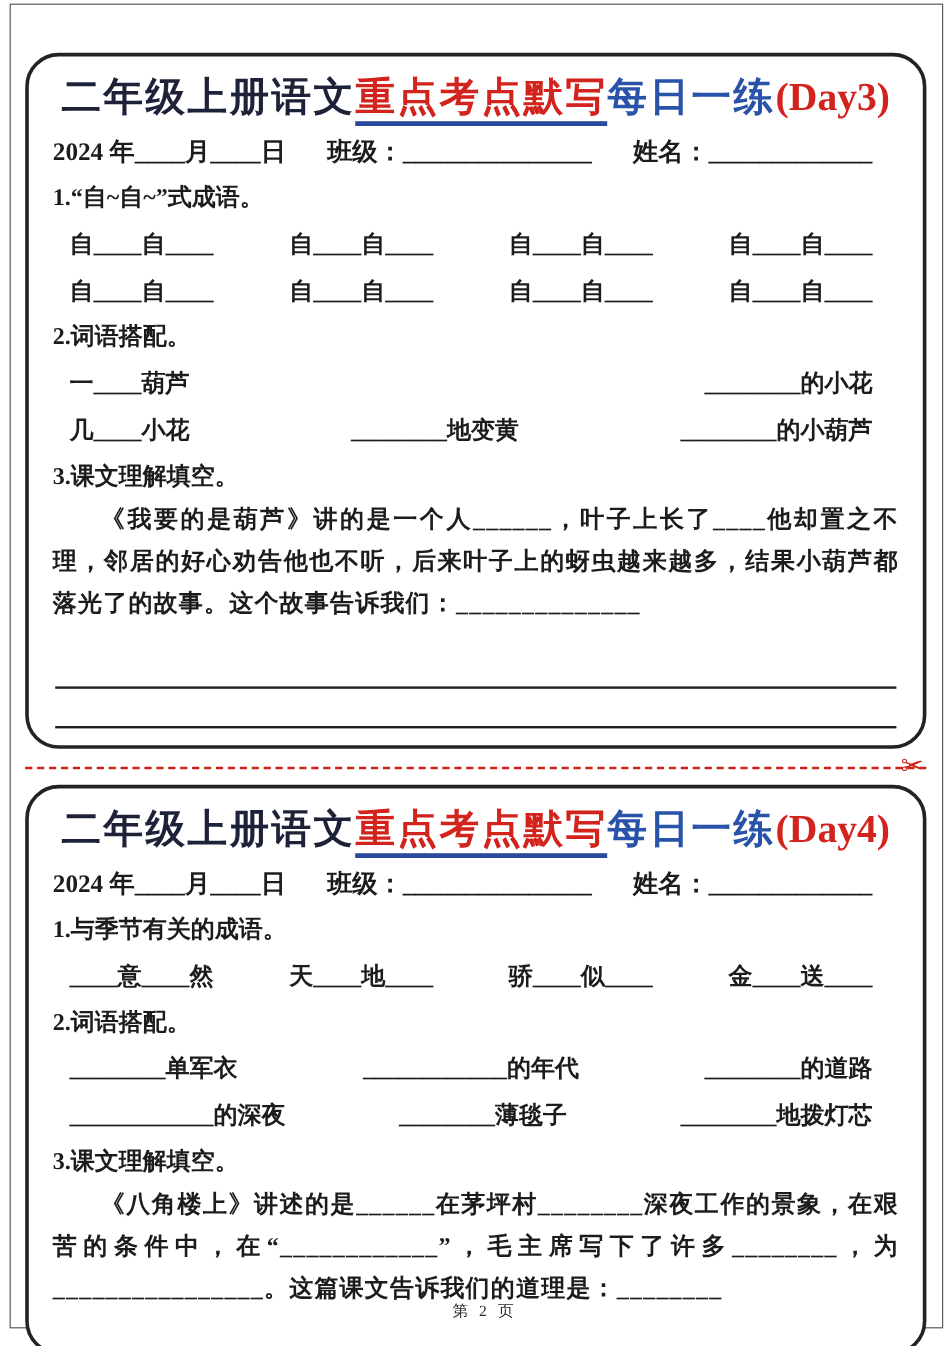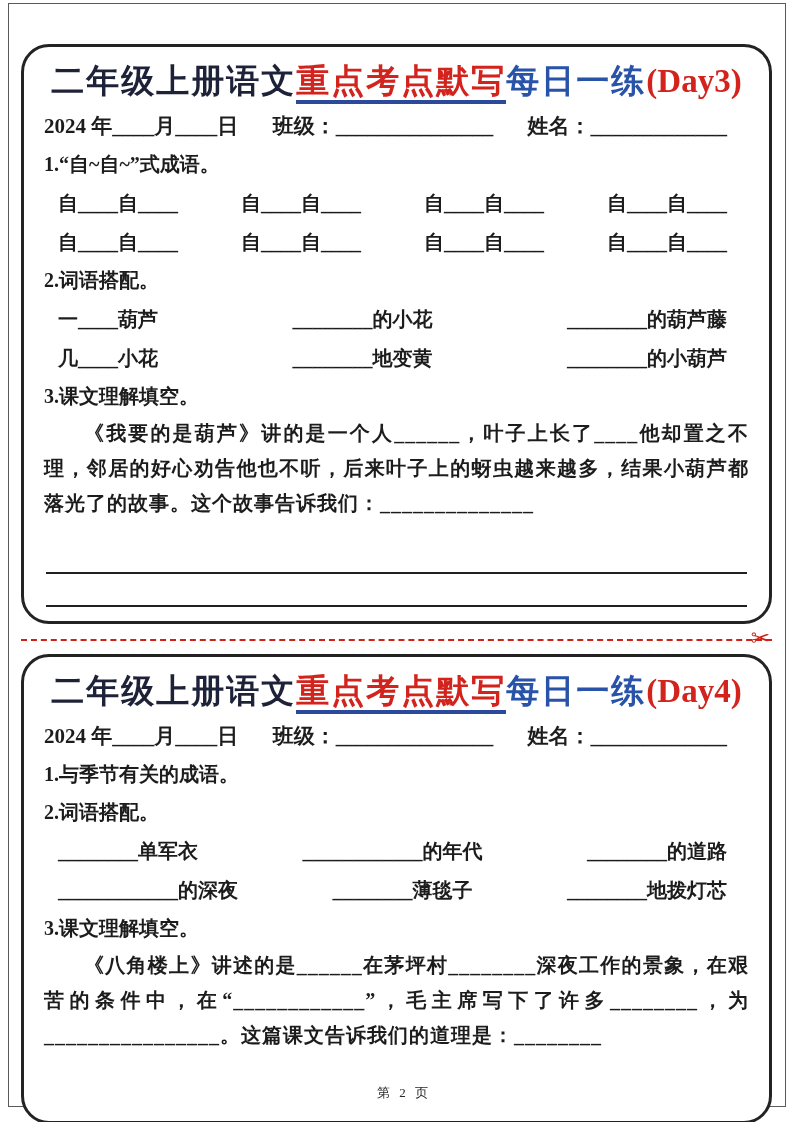--- a/index.html
+++ b/index.html
@@ -133,21 +133,20 @@
         <span>自____自____</span>
         <span>自____自____</span>
         <span>自____自____</span>
         <span>自____自____</span>
       </div>
 
       <div class="exlabel">2.词语搭配。</div>
       <div class="row">
         <span>一____葫芦</span>
         <span>________的小花</span>
-        <span>________的葫芦藤</span>
       </div>
       <div class="row">
         <span>几____小花</span>
         <span>________地变黄</span>
         <span>________的小葫芦</span>
       </div>
 
       <div class="exlabel">3.课文理解填空。</div>
       <p class="para">《我要的是葫芦》讲的是一个人______，叶子上长了____他却置之不理，邻居的好心劝告他也不听，后来叶子上的蚜虫越来越多，结果小葫芦都落光了的故事。这个故事告诉我们：______________</p>
       <div class="rule"></div>
@@ -161,20 +160,26 @@
     <section class="box second">
       <h1 class="title"><span class="t-grade">二年级上册语文</span><span class="t-focus">重点考点默写</span><span class="t-daily">每日一练</span><span class="t-day">(Day4)</span></h1>
 
       <div class="hdr">
         <span>2024 年____月____日</span>
         <span>班级：_______________</span>
         <span>姓名：_____________</span>
       </div>
 
       <div class="exlabel">1.与季节有关的成语。</div>
+      <div class="row">
+        <span>____意____然</span>
+        <span>天____地____</span>
+        <span>骄____似____</span>
+        <span>金____送____</span>
+      </div>
 
       <div class="exlabel">2.词语搭配。</div>
       <div class="row">
         <span>________单军衣</span>
         <span>____________的年代</span>
         <span>________的道路</span>
       </div>
       <div class="row">
         <span>____________的深夜</span>
         <span>________薄毯子</span>

